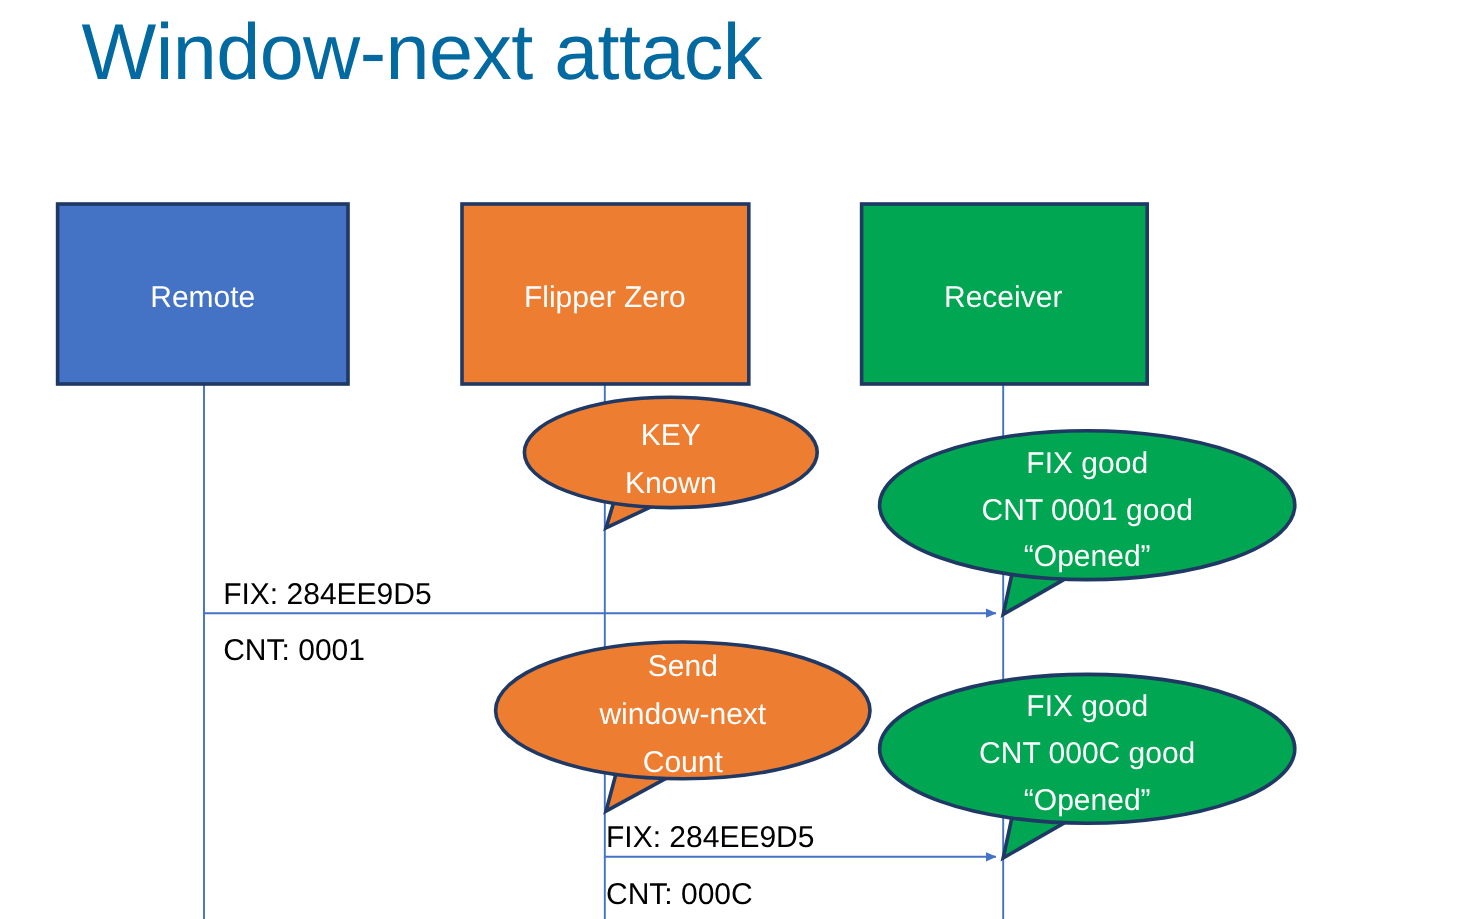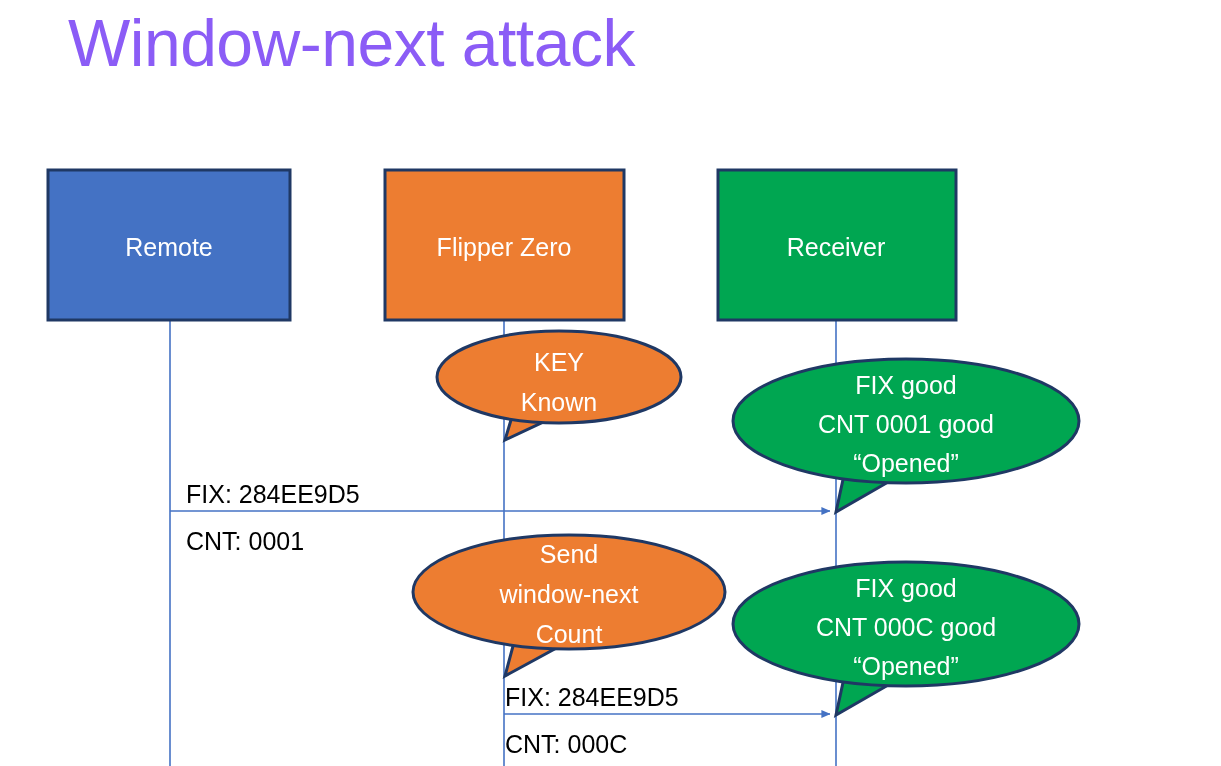--- a/index.html
+++ b/index.html
@@ -20,21 +20,21 @@
     overflow: hidden;
   }
   #slide-title {
     position: absolute;
     left: 68px;
     top: 2px;
     font-size: 66px;
     font-weight: 400;
     line-height: 82px;
     letter-spacing: -0.5px;
-    color: #8b5cf6;
+    color: #0369a1;
     white-space: nowrap;
   }
   #diagram-svg {
     position: absolute;
     left: 0;
     top: 0;
     width: 1221px;
     height: 766px;
   }
   .actor-label {

